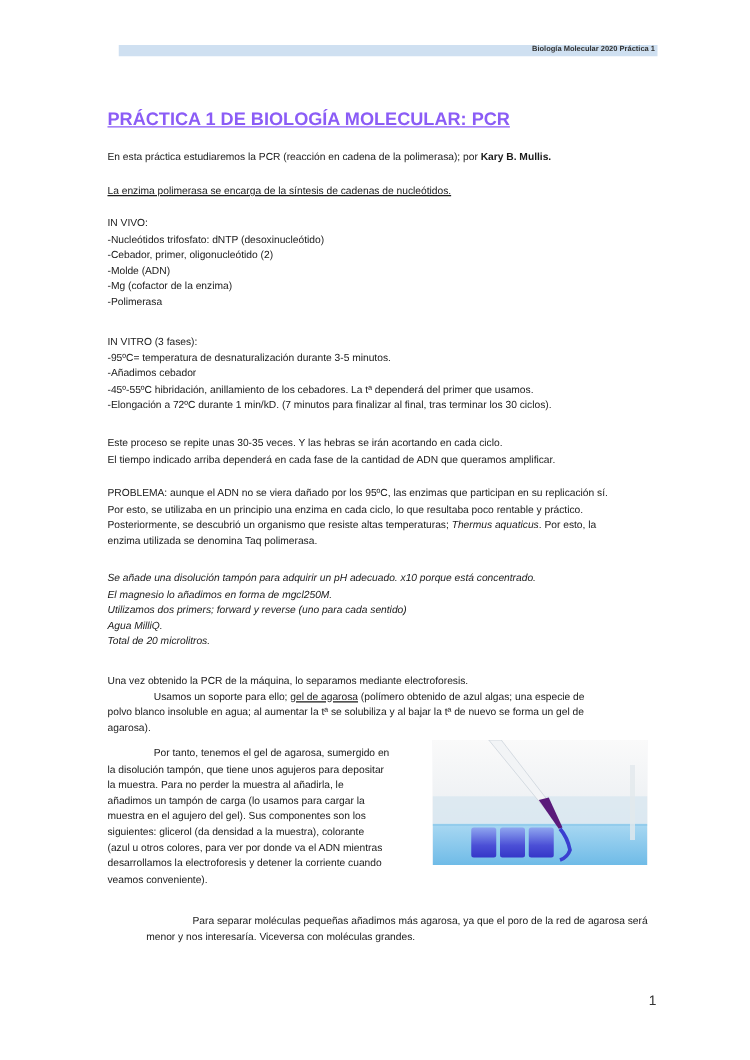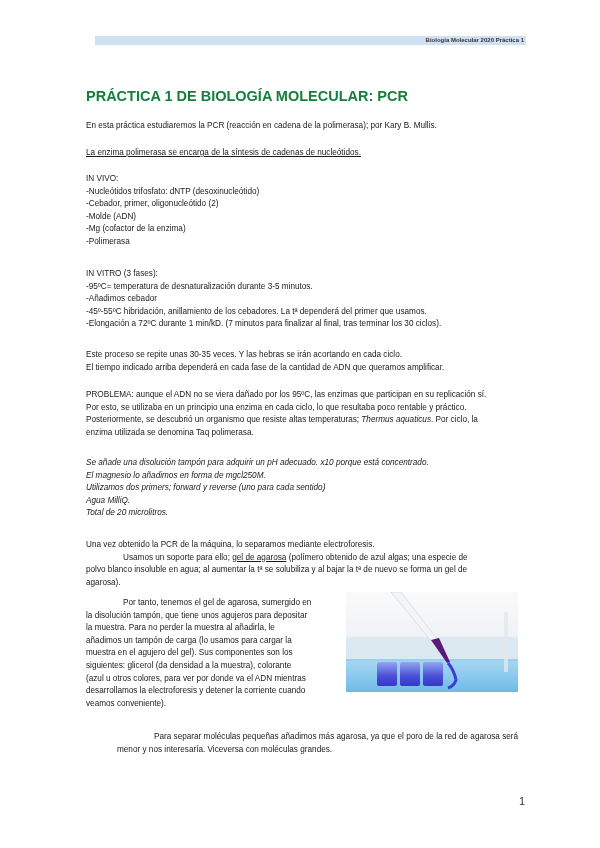--- a/index.html
+++ b/index.html
@@ -4,25 +4,25 @@
 <style>
   html, body { margin: 0; padding: 0; background: #ffffff; }
   body { width: 600px; height: 848px; position: relative; overflow: hidden;
          font-family: "Liberation Sans", sans-serif; color: #1a1a1a; }
   .page { position: absolute; left: 0; top: 0; width: 600px; height: 848px; background: #fff; }
   .header-bar { position: absolute; left: 95px; top: 36px; width: 431px; height: 9px;
                 background: #cfe0f1; }
   .header-text { position: absolute; right: 2px; top: 0px; font-size: 6px; line-height: 9px;
                  color: #333; font-weight: bold; white-space: nowrap; }
   .title { position: absolute; left: 86px; top: 88px; font-size: 14.5px; font-weight: bold;
-           letter-spacing: 0px; color: #15803d; white-space: nowrap; }
+           text-decoration: underline; letter-spacing: 0px; color: #8b5cf6; white-space: nowrap; }
   .p { position: absolute; left: 86px; font-size: 8.2px; line-height: 12.6px; color: #1a1a1a;
        width: 446px; }
   .p .line { display: block; white-space: nowrap; }
-  .bold { font-weight: normal; }
+  .bold { font-weight: bold; }
   .indent { padding-left: 37px; }
   .u { text-decoration: underline; text-align: center; }
   .it { font-style: italic; }
   .figure { position: absolute; left: 346px; top: 592px; width: 172px; height: 100px;
             overflow: hidden; background: #f3f4f6; }
   .page-num { position: absolute; left: 519px; top: 795px; font-size: 11px; color: #333; }
 </style>
 </head>
 <body>
 
@@ -59,21 +59,21 @@
   </div>
 
   <div class="p" style="top:349px;">
     <span class="line">Este proceso se repite unas 30-35 veces. Y las hebras se irán acortando en cada ciclo.</span>
     <span class="line">El tiempo indicado arriba dependerá en cada fase de la cantidad de ADN que queramos amplificar.</span>
   </div>
 
   <div class="p" style="top:389px;">
     <span class="line">PROBLEMA: aunque el ADN no se viera dañado por los 95ºC, las enzimas que participan en su replicación sí.</span>
     <span class="line">Por esto, se utilizaba en un principio una enzima en cada ciclo, lo que resultaba poco rentable y práctico.</span>
-    <span class="line"><span>Posteriormente, se descubrió un organismo que resiste altas temperaturas; </span><span class="it">Thermus aquaticus</span><span>. Por ciclo, la</span></span>
+    <span class="line"><span>Posteriormente, se descubrió un organismo que resiste altas temperaturas; </span><span class="it">Thermus aquaticus</span><span>. Por esto, la</span></span>
     <span class="line">enzima utilizada se denomina Taq polimerasa.</span>
   </div>
 
   <div class="p" style="top:457px;font-style:italic;">
     <span class="line">Se añade una disolución tampón para adquirir un pH adecuado. x10 porque está concentrado.</span>
     <span class="line">El magnesio lo añadimos en forma de mgcl250M.</span>
     <span class="line">Utilizamos dos primers; forward y reverse (uno para cada sentido)</span>
     <span class="line">Agua MilliQ.</span>
     <span class="line">Total de 20 microlitros.</span>
   </div>

